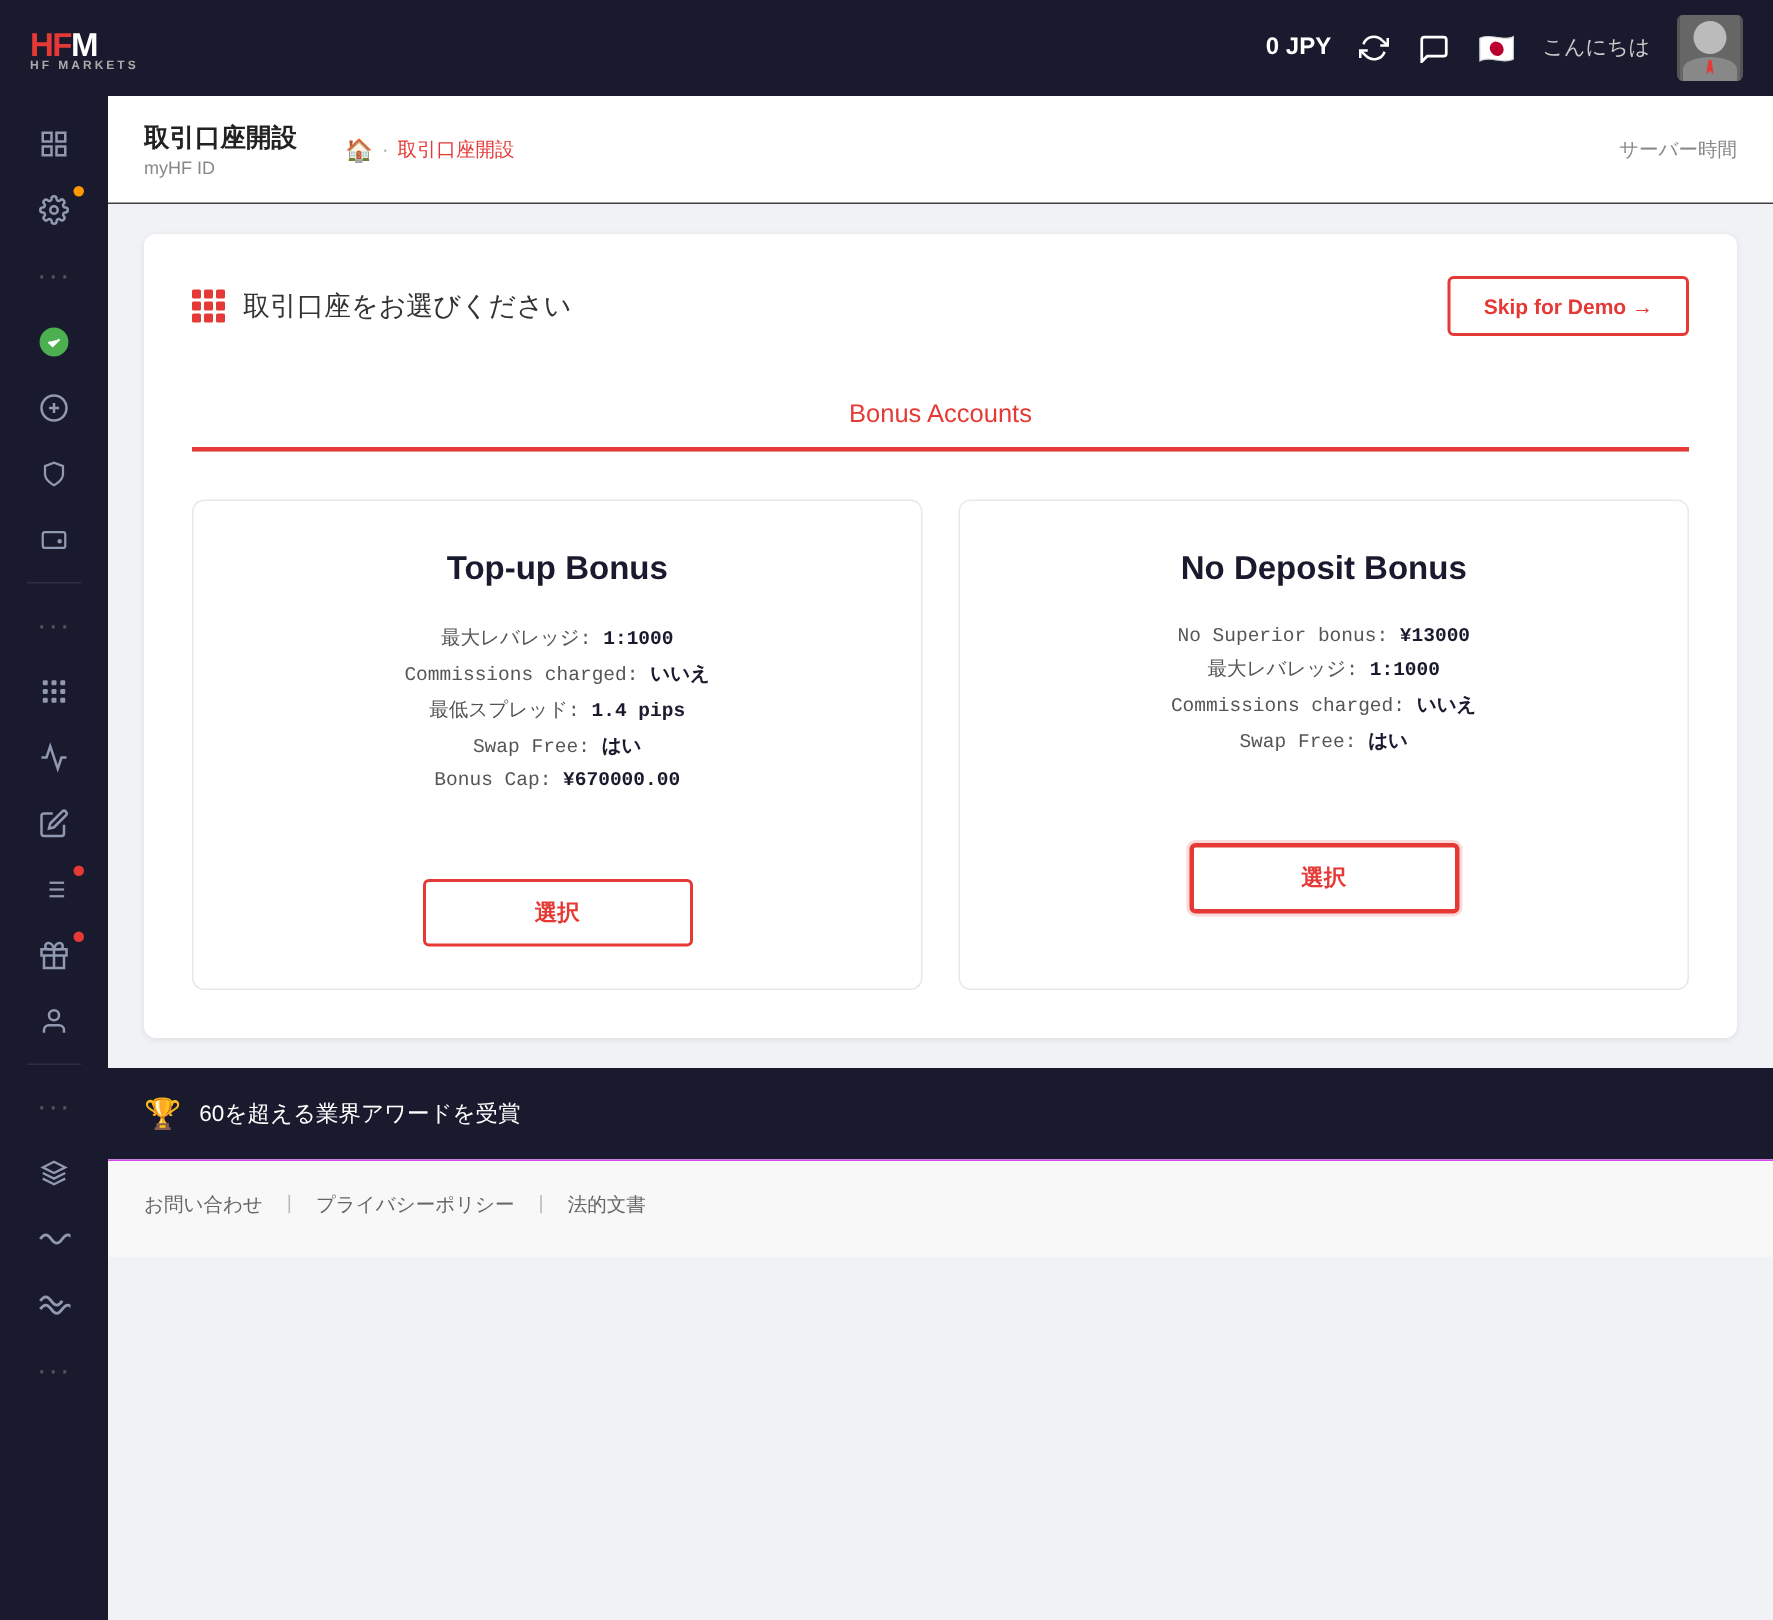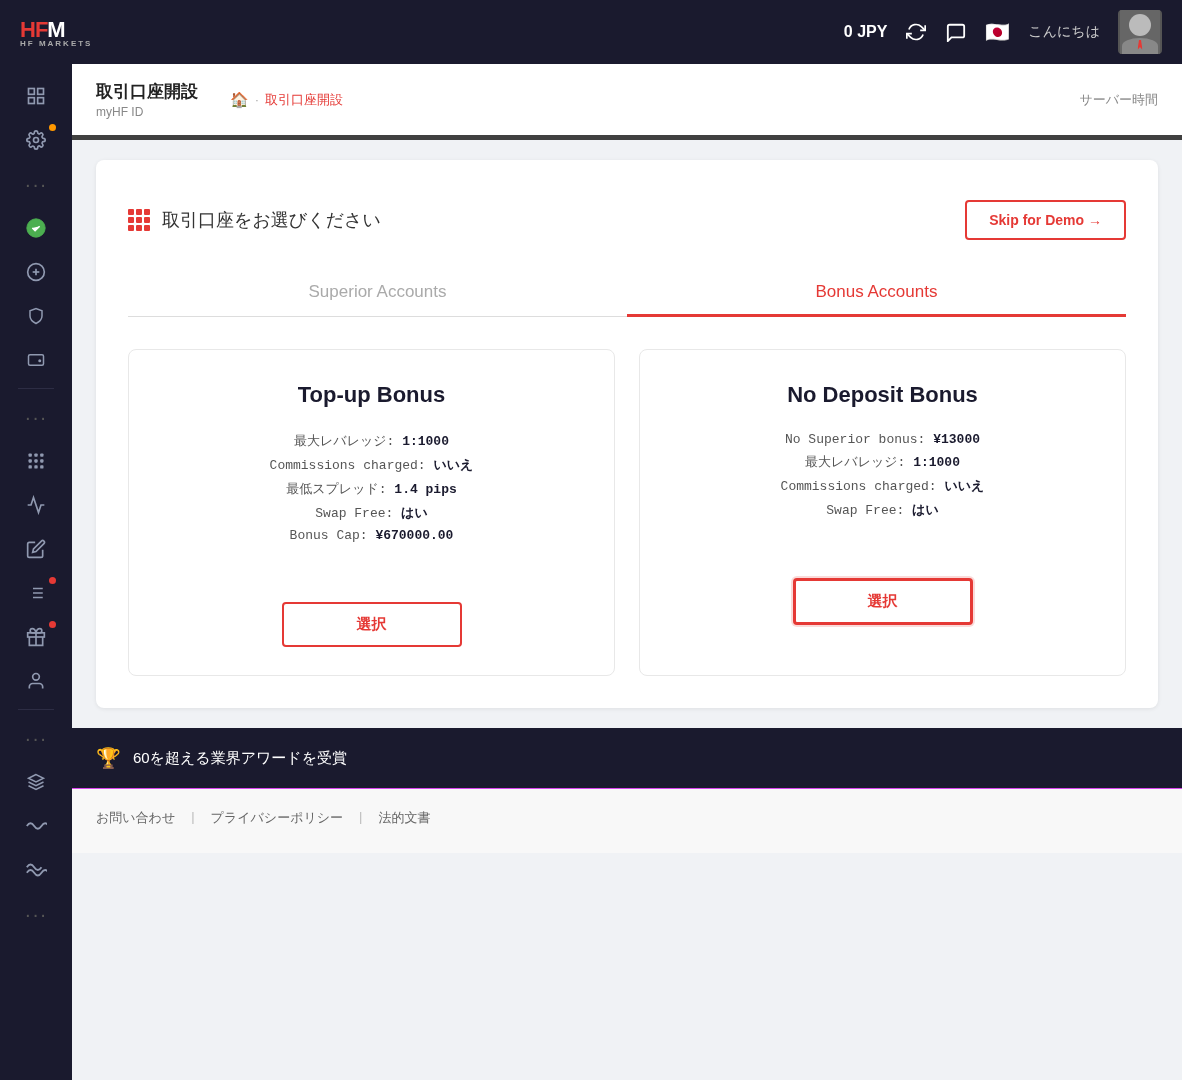--- a/index.html
+++ b/index.html
@@ -108,21 +108,21 @@
       min-height: calc(1080px - 64px);
       background: #f0f2f5;
     }
 
     
     .page-header {
       background: white;
       padding: 16px 24px;
       display: flex;
       align-items: center;
-      border-bottom: 5px solid #404040;
+      border-bottom: 1px solid #404040;
     }
     .page-title-block h2 { font-size: 17px; font-weight: 600; color: #222; }
     .page-title-block p { font-size: 12px; color: #888; margin-top: 2px; }
     .breadcrumb {
       display: flex;
       align-items: center;
       gap: 6px;
       margin-left: 32px;
       font-size: 13px;
       color: #888;
@@ -138,21 +138,21 @@
 
     
     .content-area {
       padding: 20px 24px;
     }
 
     
     .account-card {
       background: white;
       border-radius: 8px;
-      padding: 40px 32px 32px;
+      padding: 28px 32px 32px;
       box-shadow: 0 1px 4px rgba(0,0,0,0.08);
     }
     .account-card-header {
       display: flex;
       align-items: center;
       justify-content: space-between;
       margin-bottom: 28px;
     }
     .account-title-group {
       display: flex;
@@ -474,21 +474,20 @@
             <div class="grid-dot"></div>
               <div class="grid-dot"></div>
               <div class="grid-dot"></div>
           </div>
           <span class="account-select-title">取引口座をお選びください</span>
         </div>
         <button class="skip-demo-btn">Skip for Demo →</button>
       </div>
 
       <div class="tabs">
-        <div class="tab">Superior Accounts</div>
         <div class="tab active">Bonus Accounts</div>
       </div>
 
       <div class="accounts-row">
 
         <div class="account-box">
           <div class="account-box-title">Top-up Bonus</div>
           <div class="account-details">
             <div class="account-detail-row">
               <span>最大レバレッジ:</span>

